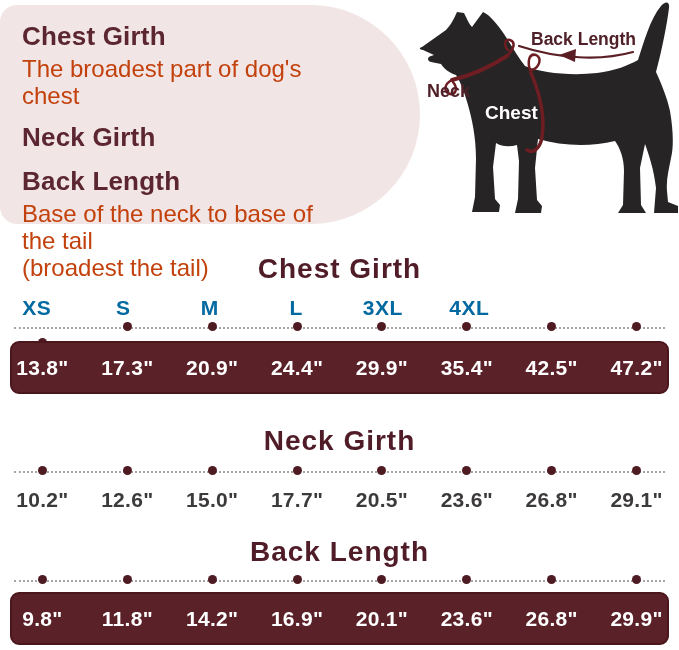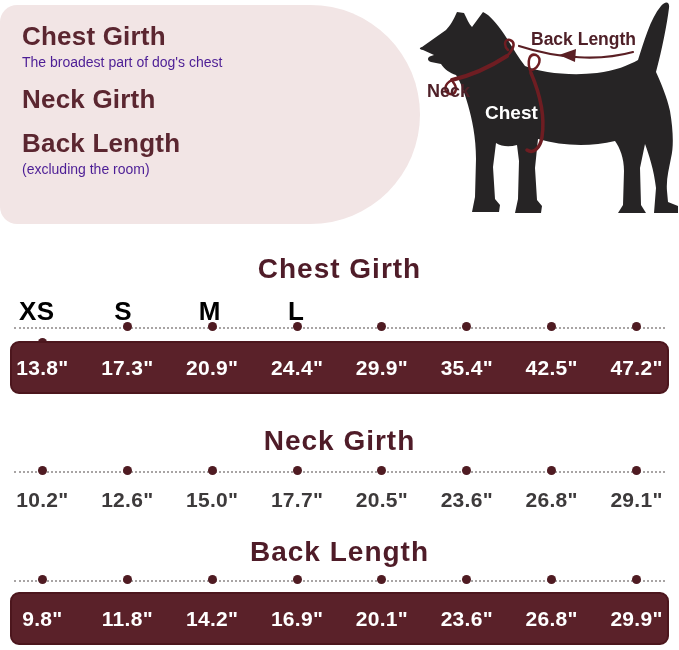--- a/index.html
+++ b/index.html
@@ -18,37 +18,37 @@
     box-sizing:border-box;
     padding:14px 70px 0 22px;
     z-index:0;
   }
   .info-heading {
     font-size:26px; font-weight:700; color:#5b2630;
     margin:13px 0 3px 0; letter-spacing:0.2px;
   }
   .info-heading.first { margin-top:2px; }
   .info-desc {
-    font-size:14px; color:#4c1d95; line-height:1.13; font-weight:400;
+    font-size:24px; color:#c2410c; line-height:1.13; font-weight:400;
   }
 
   
   .dog-wrap { position:absolute; left:419px; top:0; width:260px; height:228px; z-index:1; }
 
   
   .section-title {
     position:absolute; left:0; width:679px; text-align:center;
     font-size:28px; font-weight:700; color:#4f1c28; letter-spacing:1px;
   }
   .grid8 {
     position:absolute; left:0; right:0;
     display:grid; grid-template-columns:repeat(8, 1fr);
     text-align:center;
   }
-  .sizes-row { top:296px; font-size:26px; font-weight:700; color:#000000; letter-spacing:0.5px; z-index:2;gap:13px; }
+  .sizes-row { top:296px; font-size:21px; font-weight:700; color:#0369a1; letter-spacing:0.5px; z-index:2;gap:13px; }
   .dotline {
     position:absolute; left:14px; right:14px; height:0;
     border-top:2px dotted #a8a4a4; z-index:0;
   }
   .dots-row { height:9px; z-index:0; }
   .dot {
     width:9px; height:9px; border-radius:50%;
     background:#4f1b22; margin:0 auto; display:block;
   }
   .dot.shifted { transform:translateY(16px); }
@@ -80,21 +80,22 @@
   #back-vals   { top:592px; height:53px; }
 </style>
 </head>
 <body>
 
 <div class="info-panel">
   <div class="info-heading first">Chest Girth</div>
   <div class="info-desc">The broadest part of dog's chest</div>
   <div class="info-heading">Neck Girth</div>
   <div class="info-heading">Back Length</div>
-  <div class="info-desc">(excluding the room)</div>
+  <div class="info-desc">Base of the neck to base of the tail</div>
+  <div class="info-desc">(broadest the tail)</div>
 </div>
 
 <div class="dog-wrap">
   <svg width="260" height="228" viewBox="0 0 260 228">
 
     <path fill="#262425" d="
       M 3 47 L 27 30
       C 31 26 35 19 38 12 L 45 13
       C 48 19 50 24 53 27 L 64 12
       C 71 15 78 24 85 34
@@ -136,20 +137,22 @@
   </svg>
 </div>
 
 <div class="section-title" id="chest-title">Chest Girth</div>
 
 <div class="grid8 sizes-row">
   <div>XS</div>
   <div>S</div>
   <div>M</div>
   <div>L</div>
+  <div>3XL</div>
+  <div>4XL</div>
 </div>
 
 <div class="dotline" id="chest-line"></div>
 <div class="grid8 dots-row" id="chest-dots">
   <div>
       <span class="dot shifted"></span>
     </div>
   <div>
       <span class="dot"></span>
     </div>

